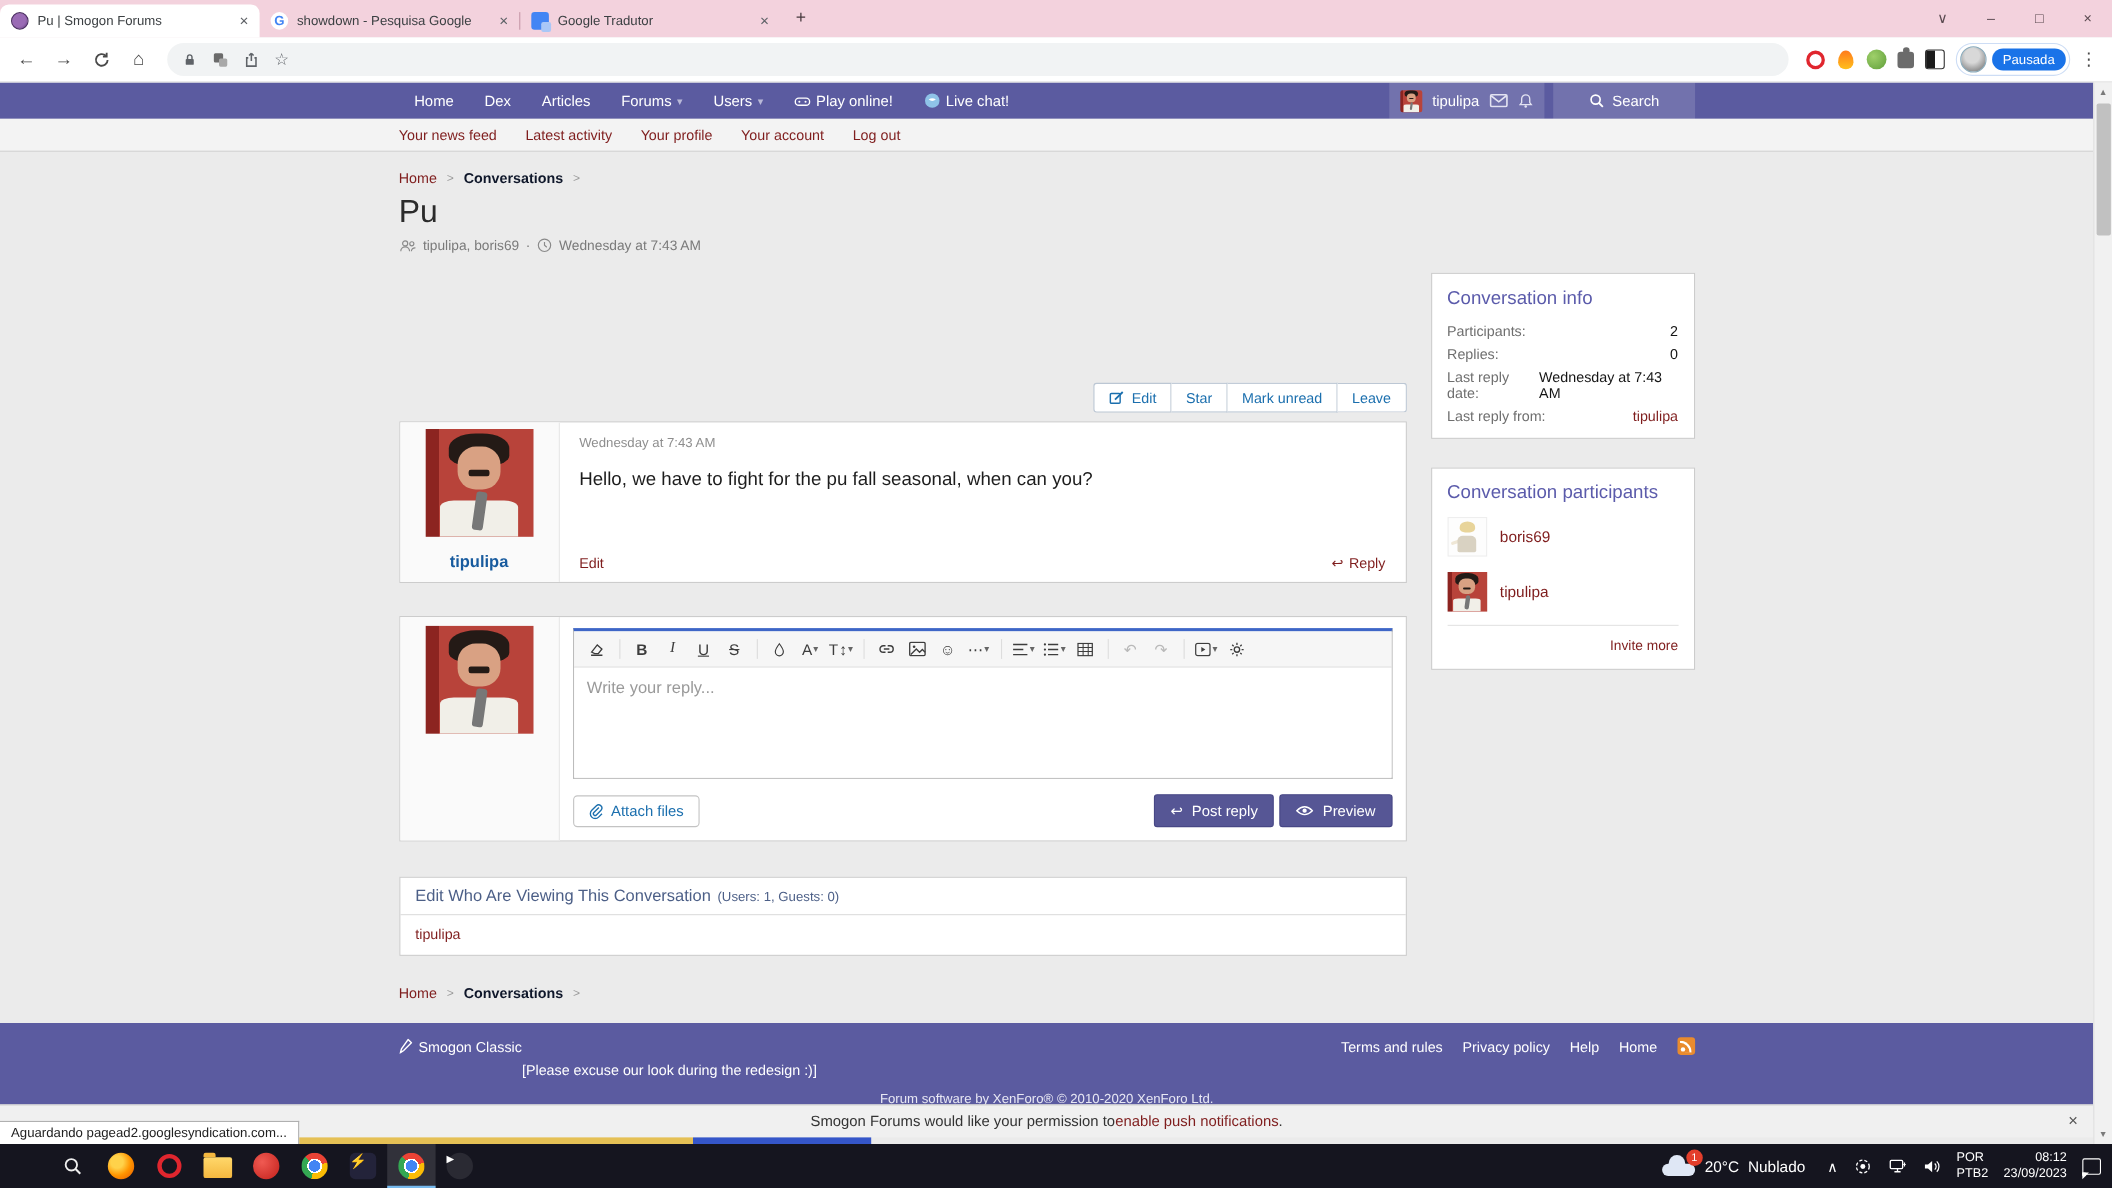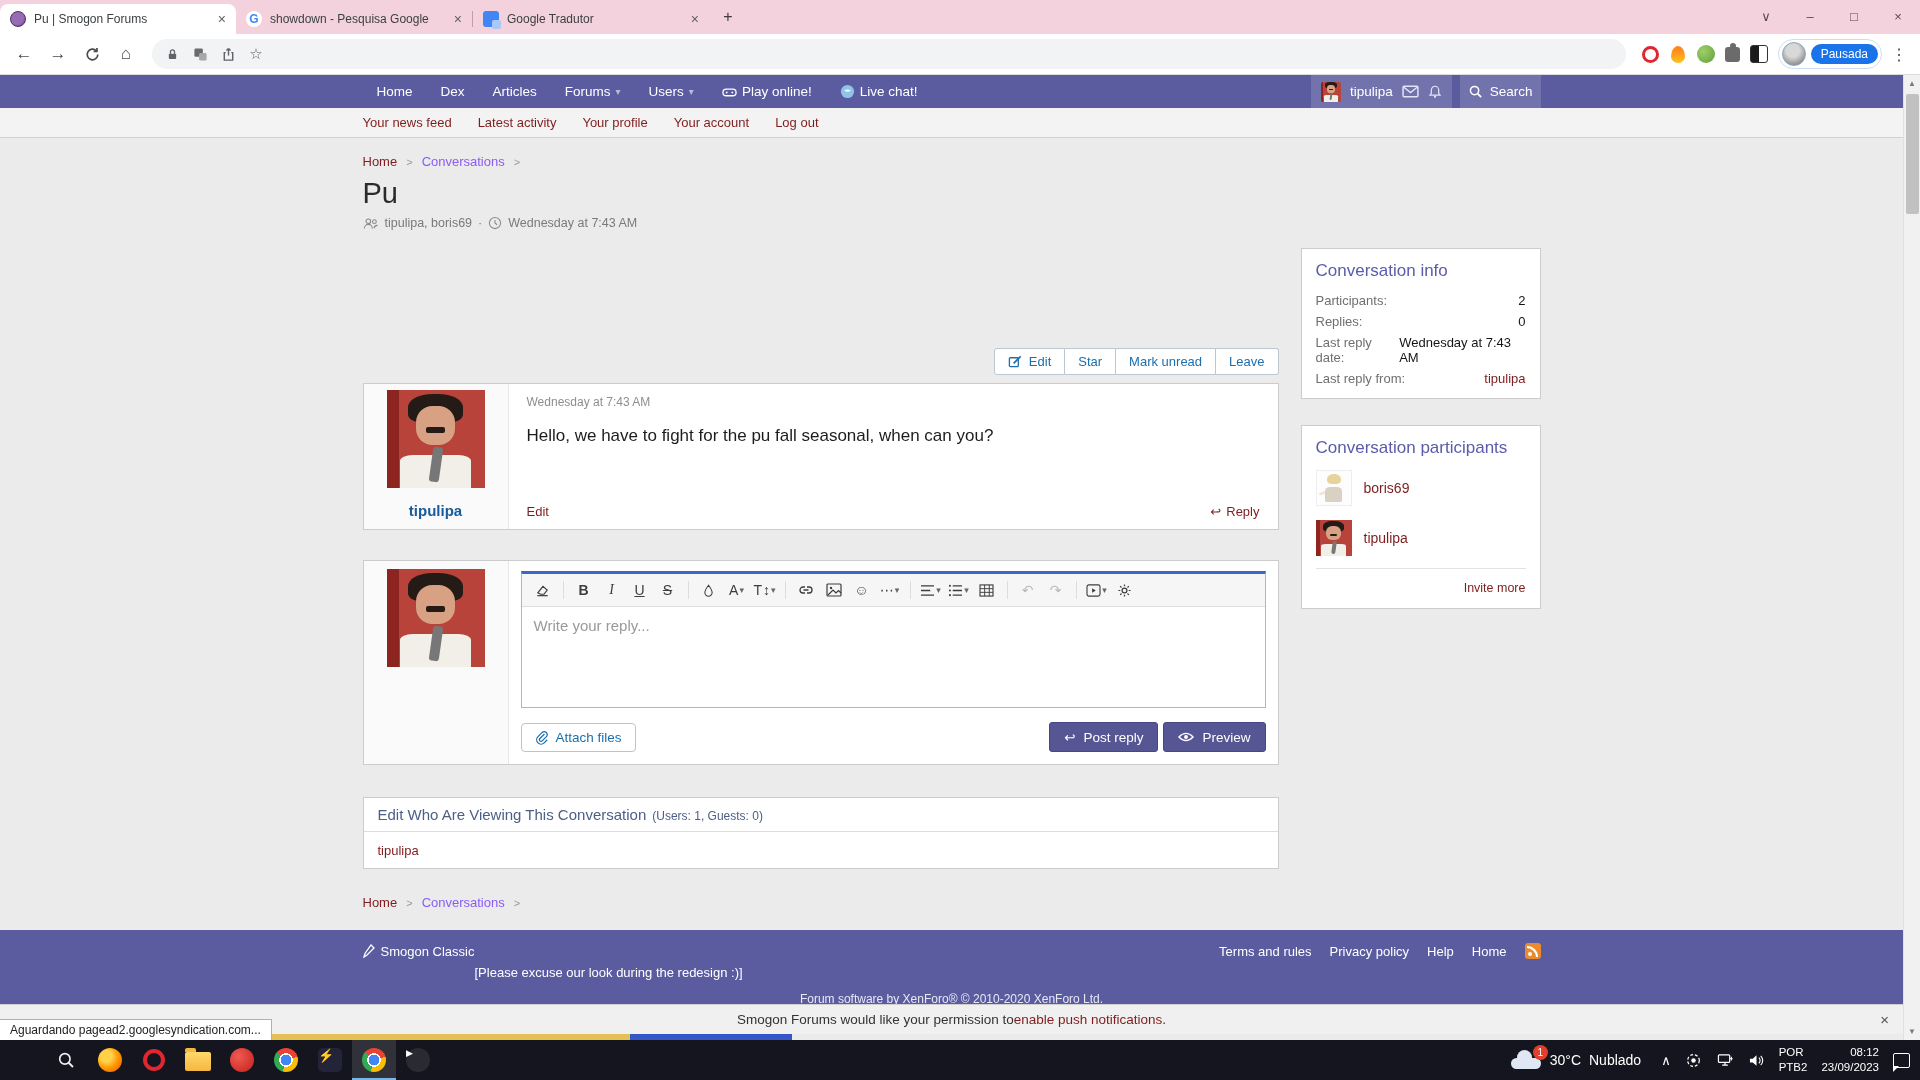--- a/index.html
+++ b/index.html
@@ -44,30 +44,30 @@
   .viewport { position:absolute; top:75px; left:0; right:0; height:965px; background:#ebebeb; overflow:hidden; }
   .page-area { width:calc(100% - 17px); }
 
   .site-nav { height:33px; background:#5b5ba0; display:flex; align-items:center; }
   .nav-inner { width:1178px; margin:0 auto; display:flex; align-items:center; height:100%; }
   .nav-item { color:#fff; font-size:13.5px; padding:0 14px; height:100%; display:flex; align-items:center; gap:5px; }
   .nav-caret { color:#b9b9d8; font-size:10px; }
   .nav-right { margin-left:auto; display:flex; align-items:center; height:100%; gap:8px; }
   .nav-chip { background:rgba(255,255,255,.14); height:100%; display:flex; align-items:center; padding:0 10px; gap:9px; }
   .nav-user { color:#fff; font-size:13.5px; }
-  .nav-search { background:rgba(255,255,255,.14); height:100%; display:flex; align-items:center; gap:7px; padding:0 8px; color:#fff; font-size:13.5px; }
+  .nav-search { background:rgba(255,255,255,.14); height:100%; display:flex; align-items:center; gap:7px; padding:0 32px; color:#fff; font-size:13.5px; }
   .mini-av { width:20px; height:20px; overflow:hidden; border-radius:2px; position:relative; flex:none; }
 
   .subnav { height:30px; background:#f3f3f3; border-bottom:1px solid #d2d2d2; display:flex; align-items:center; }
   .subnav-inner { width:1178px; margin:0 auto; display:flex; gap:26px; }
   a.lnk, .lnk { color:#7f1d1d; text-decoration:none; font-size:13px; cursor:pointer; }
 
   .content { width:1178px; margin:0 auto; }
   .crumbs { margin-top:16px; display:flex; align-items:center; gap:9px; font-size:13px; }
-  .crumb-bold { font-weight:normal; color:#8b5cf6; }
+  .crumb-bold { font-weight:bold; color:#0f172a; }
   .crumb-sep { color:#999; font-size:11px; }
   .thread-title { margin-top:8px; font-size:29px; font-weight:400; color:#2b2b2b; }
   .thread-meta { margin-top:6px; display:flex; align-items:center; gap:6px; color:#7a7a7a; font-size:12.5px; }
 
   .main-row { display:flex; gap:22px; margin-top:18px; align-items:flex-start; }
   .main-col { flex:1; min-width:0; }
   .sidebar { width:240px; flex:none; }
 
   .actions-row { margin-top:100px; display:flex; justify-content:flex-end; }
   .btn-group { display:flex; }
@@ -669,21 +669,21 @@
     <div class="tb-slot">
         <span class="tb-dark ic">▶</span>
       </div>
 
     <div class="tb-right">
       <div class="weather">
         <span class="cloud ic">
             <span class="wbadge">1</span>
           </span>
         <span class="wtxt">
-          <span>30°C</span>
+          <span>20°C</span>
           <span>Nublado</span>
         </span>
       </div>
       <span class="tray-glyph">∧</span>
       <svg class="ic" width="17" height="15" viewBox="0 0 18 16">
           <circle cx="9" cy="8" r="6.2" fill="none" stroke="#fff" stroke-width="1.3" stroke-dasharray="3 2"></circle>
           <circle cx="9" cy="8" r="2.4" fill="#fff"></circle>
         </svg>
       <svg class="ic" width="18" height="15" viewBox="0 0 18 16">
           <rect x="2" y="2" width="12" height="8" rx="1" fill="none" stroke="#fff" stroke-width="1.3"></rect>

